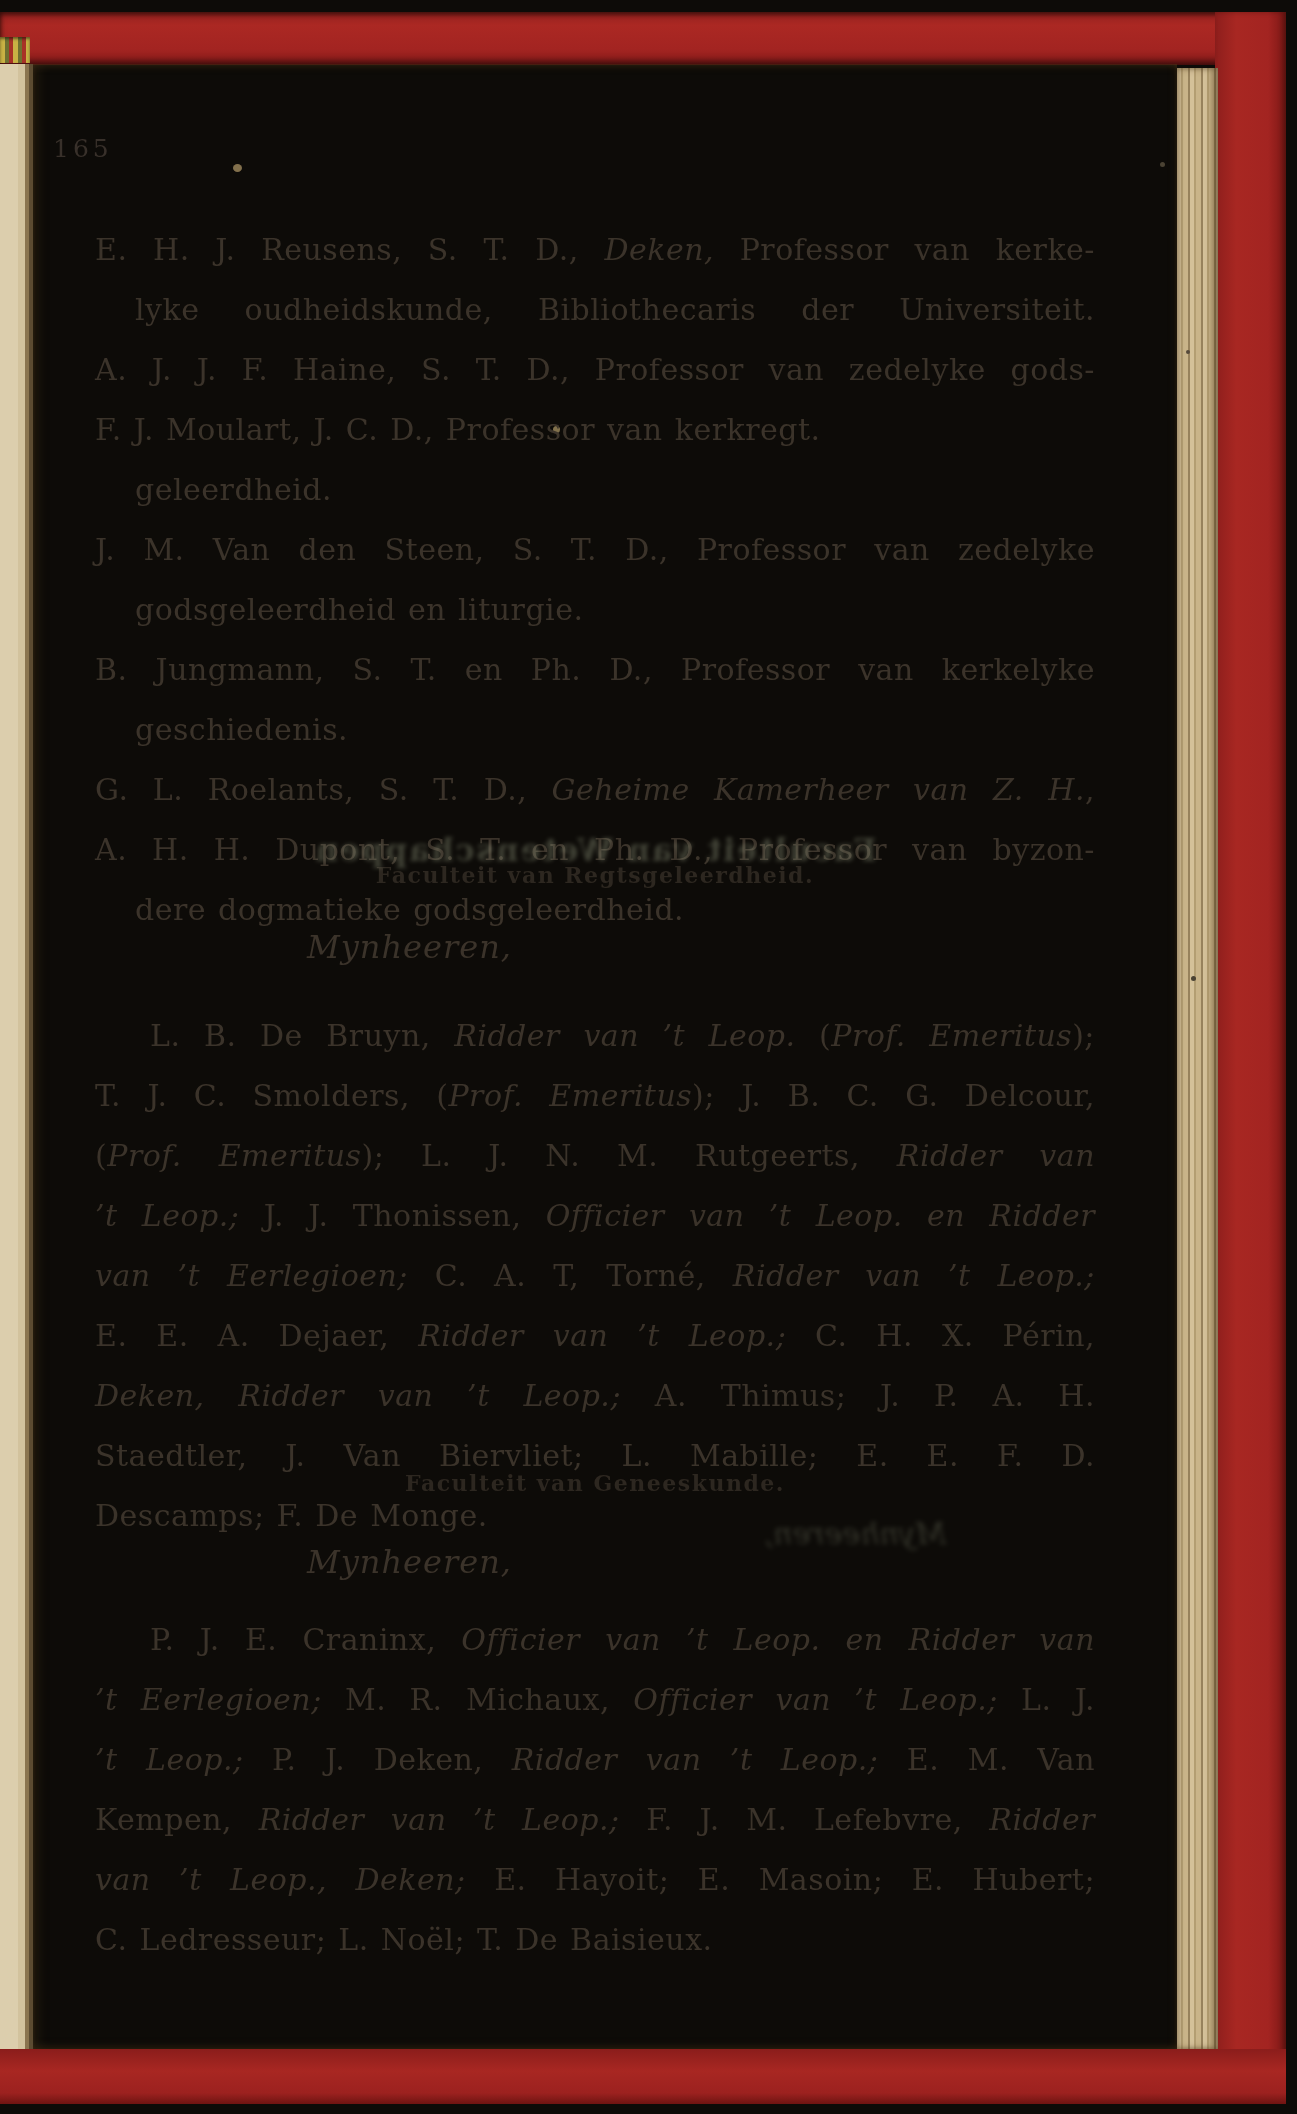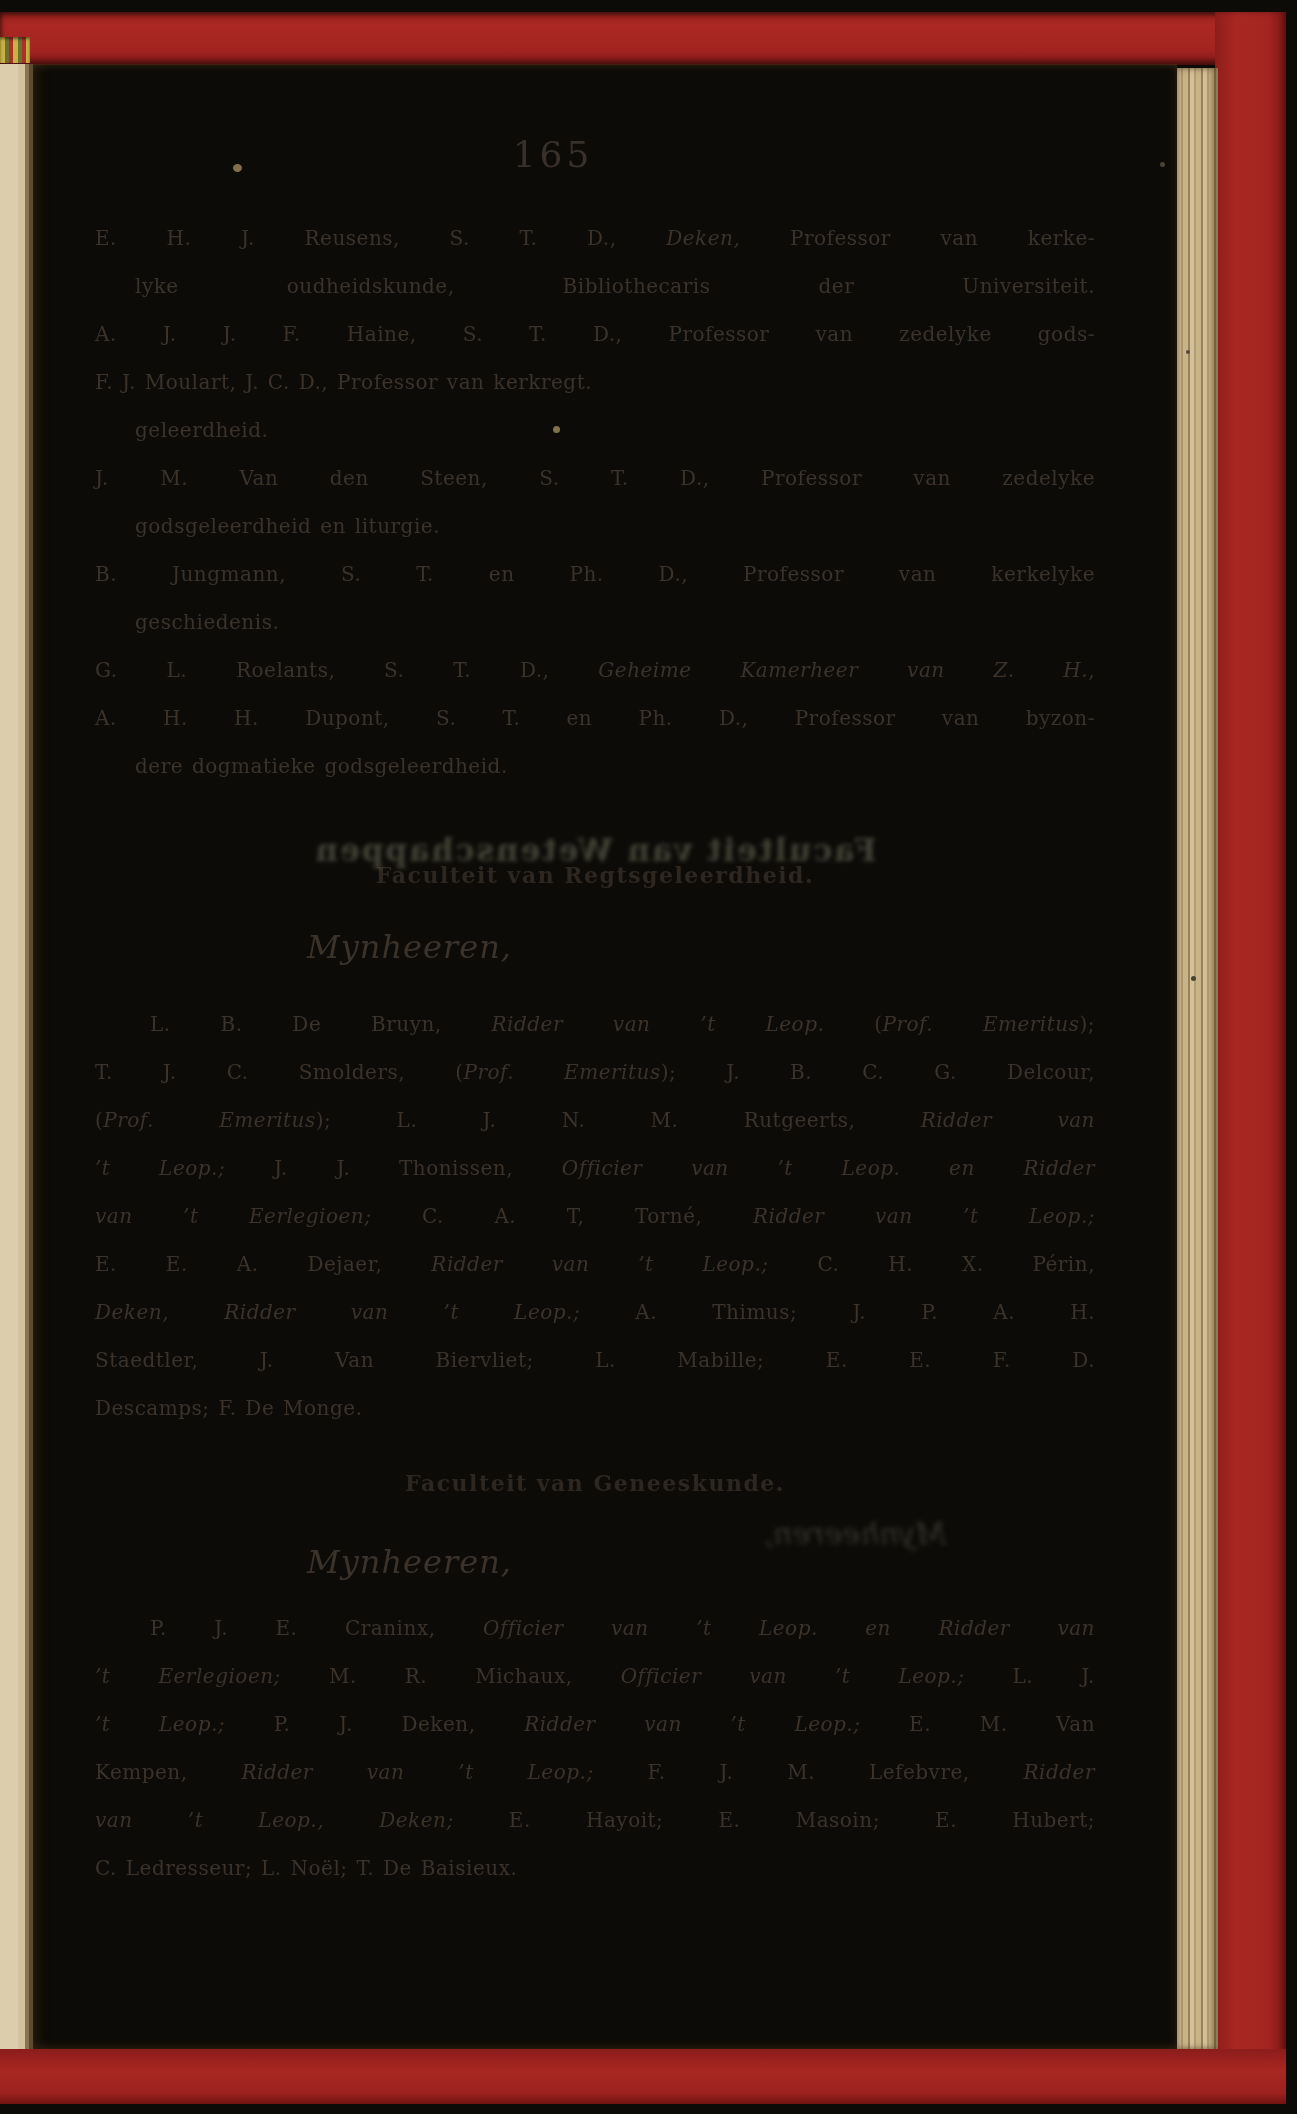--- a/index.html
+++ b/index.html
@@ -29,24 +29,24 @@
                inset 0 -7px 10px -6px rgba(82,60,28,.5);}
   .speck{position:absolute;border-radius:50%;}
   .speck.s1{left:200px;top:100px;width:9px;height:8px;background:#a08a5e;opacity:.8;}
   .speck.s2{left:1127px;top:98px;width:5px;height:5px;background:#4a4233;}
   .speck.s3{left:1153px;top:286px;width:4px;height:4px;background:#55493a;}
   .speck.s4{left:1158px;top:912px;width:5px;height:5px;background:#4a4233;}
   .speck.s5{left:520px;top:362px;width:7px;height:7px;background:#b49c6a;opacity:.7;}
 
   
   .text-flow{position:absolute;left:62px;top:0;width:1000px;height:100%;color:#3b332a;}
-  .pagenum{position:absolute;top:70px;left:0;width:1000px;text-align:center;
-    font-size:36px;letter-spacing:4px;transform:translateX(-42px);color:#38302a;}
+  .pagenum{position:absolute;top:70px;left:0;width:1000px;text-align:left;
+    font-size:25px;letter-spacing:4px;transform:translateX(-42px);color:#38302a;}
   .block{position:absolute;left:0;width:1000px;}
-  .line{font-size:20px;line-height:48px;letter-spacing:.5px;word-spacing:2px;}
+  .line{font-size:30px;line-height:48px;letter-spacing:.5px;word-spacing:2px;margin-top:12px;}
   .line.j{text-align:justify;text-justify:inter-word;text-align-last:justify;}
   .line .it{font-style:italic;}
   .line.cont{padding-left:40px;}
   .line.first{padding-left:55px;}
   .heading{font-size:22px;font-weight:bold;text-align:center;letter-spacing:1.5px;color:#2d2720;}
   .subheading{font-size:32px;font-style:italic;padding-left:212px;letter-spacing:1px;color:#3b332a;}
   [data-block-id="entries"]{top:150px;}
   [data-block-id="heading-law"]{top:798px;}
   [data-block-id="sub-law"]{top:864px;}
   [data-block-id="para-law"]{top:936px;}

